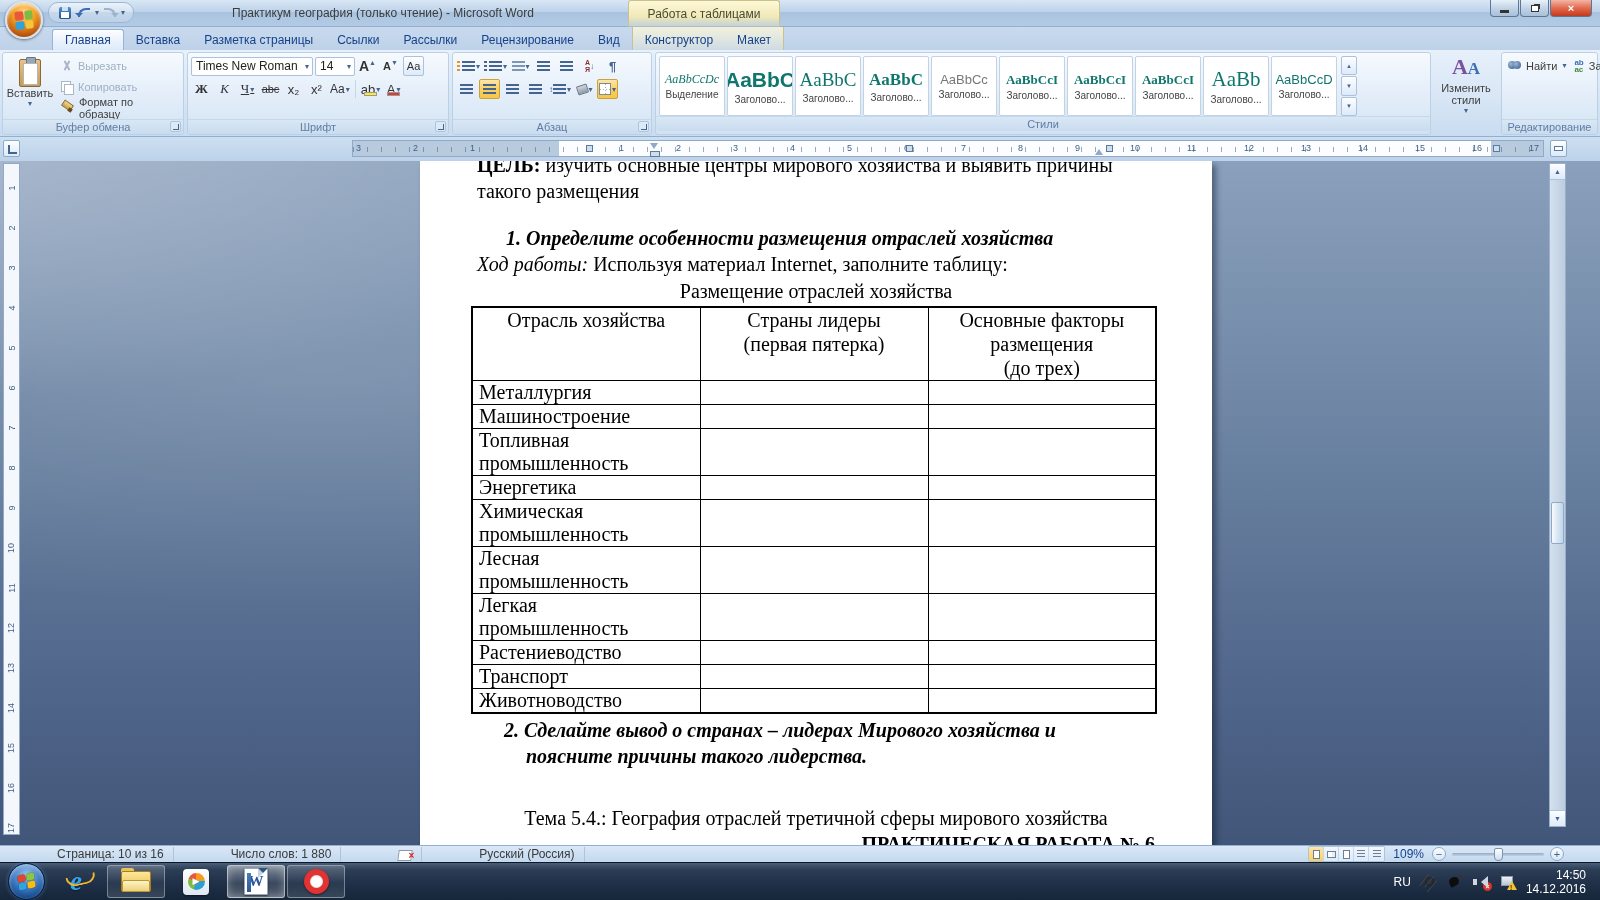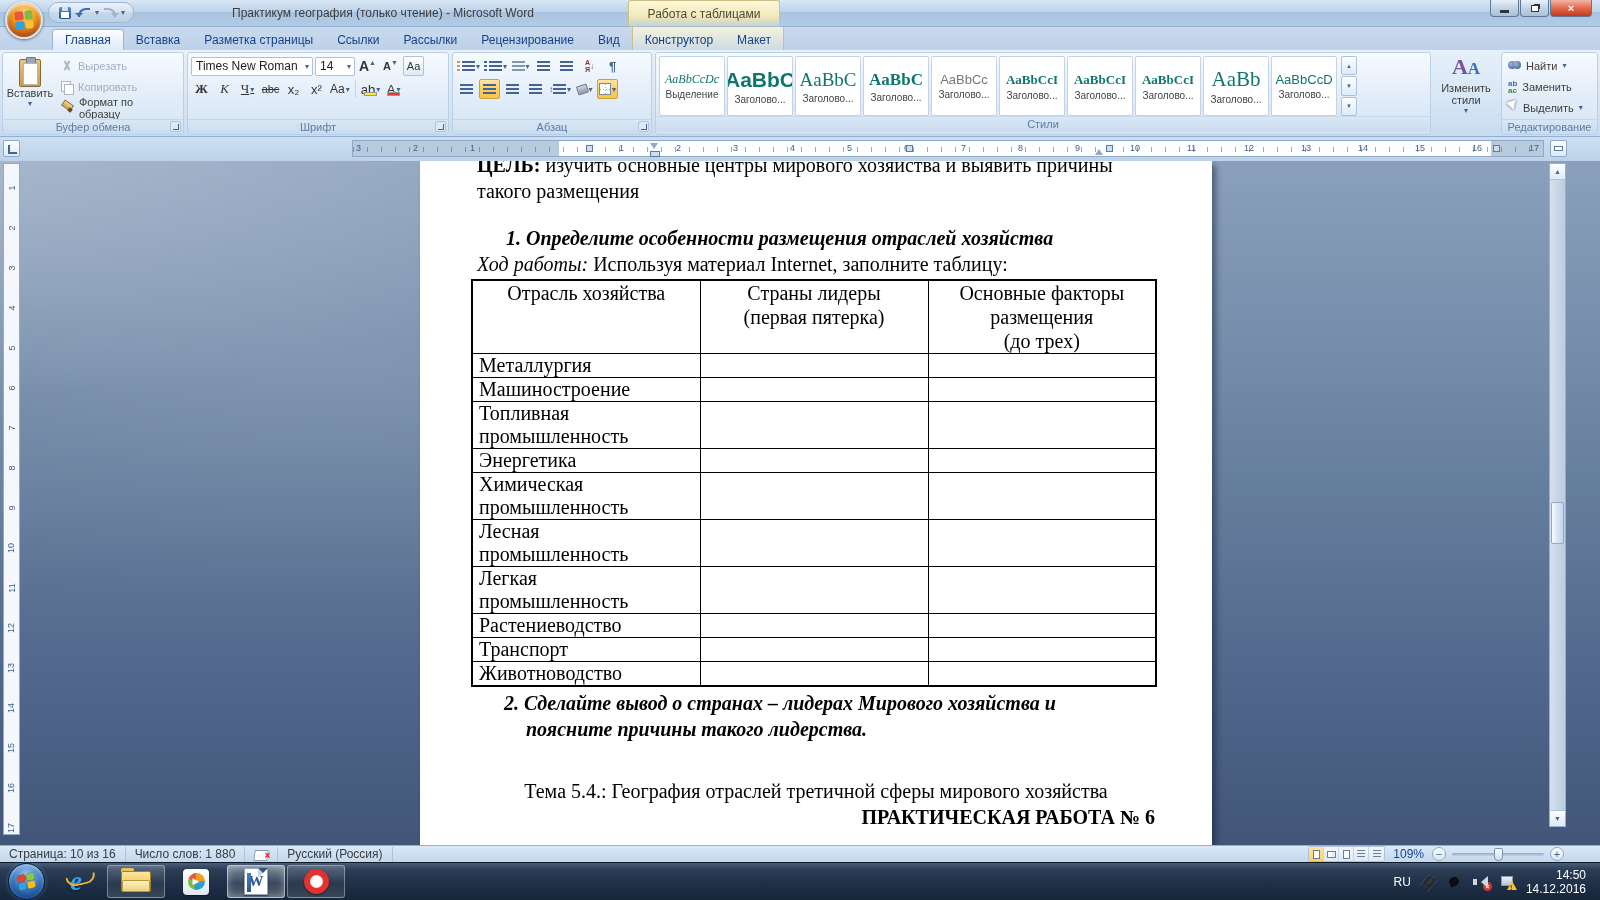--- a/index.html
+++ b/index.html
@@ -137,21 +137,21 @@
 .ssb{flex:1;border:1px solid #abc1dc;border-radius:2px;background:linear-gradient(#fdfeff,#dceafa);display:flex;align-items:center;justify-content:center;font-size:6px;color:#44658f;}
 
 
 .g-change{width:64px;border:none;background:none;}
 .changebtn{display:flex;flex-direction:column;align-items:center;justify-content:flex-start;padding-top:3px;border:1px solid transparent;border-radius:3px;height:100%;}
 .aa-ic{font-size:22px;line-height:22px;font-weight:bold;font-family:"Liberation Serif",serif;}
 .aa-ic .a1{color:#7a52a0;}
 .aa-ic .a2{color:#3a6fb5;font-size:17px;}
 .changelbl{font-size:11px;color:#3e3e3e;text-align:center;line-height:12px;margin-top:2px;}
 .g-edit{width:97px;}
-.editcol{display:flex;flex-direction:column;gap:2px;width:100%;}
+.editcol{display:flex;flex-direction:row;gap:2px;width:100%;}
 .ic-binoc{width:13px;height:9px;position:relative;}
 .ic-binoc::before,.ic-binoc::after{content:"";position:absolute;top:0;width:8px;height:8px;border-radius:50%;background:radial-gradient(circle at 35% 35%,#9db8d8,#2f5788);}
 .ic-binoc::before{left:0;}
 .ic-binoc::after{right:0;}
 .ic-replace{font-size:8px;line-height:7px;font-weight:bold;color:#3a6fb5;display:flex;flex-direction:column;}
 .ic-replace .g{color:#3f8a3f;}
 .ic-select{width:0;height:0;border:5px solid transparent;border-top:9px solid #fff;filter:drop-shadow(0 0 1px #333);transform:rotate(-18deg);}
 
 
 .rulerbar{position:absolute;top:137px;left:0;right:0;height:24px;background:linear-gradient(#cddff1,#bdd2e9);}
@@ -194,21 +194,21 @@
 .task2b{padding-left:49px;}
 .topic{margin-top:36px;text-align:center;}
 .prak{text-align:right;font-weight:bold;}
 .vscroll{position:absolute;right:34px;top:2px;width:17px;height:664px;background:linear-gradient(to right,#d4e0ed,#bccddf);border:1px solid #98b0cc;}
 .vs-btn{height:16px;display:flex;align-items:center;justify-content:center;font-size:7px;color:#44658f;background:linear-gradient(#fdfeff,#dceafa);border-bottom:1px solid #aec4dc;}
 .vs-btn.bottom{position:absolute;bottom:0;left:0;right:0;border-top:1px solid #aec4dc;border-bottom:none;}
 .vs-thumb{position:absolute;top:338px;left:1px;right:1px;height:42px;background:linear-gradient(to right,#f8fbfe,#d7e6f4 50%,#c2d6e9);border:1px solid #8fa9c7;border-radius:2px;}
 
 
 .statusbar{position:absolute;top:845px;left:0;right:0;height:17px;background:linear-gradient(#dae8f7,#c3d8ee);border-top:1px solid #8fb0d4;display:flex;align-items:center;font-size:12px;color:#3a3a3a;}
-.seg{padding:0 9px;border-right:1px solid #aec4dc;height:15px;display:flex;align-items:center;gap:5px;white-space:nowrap;}
+.seg{padding:0 9px;border-right:1px solid #aec4dc;height:15px;display:flex;align-items:center;gap:5px;white-space:nowrap;margin-left:48px;}
 .ic-book{width:14px;height:11px;position:relative;}
 .ic-book::before{content:"";position:absolute;left:0;top:1px;width:12px;height:9px;background:#fff;border:1px solid #8a99ad;transform:skewX(-8deg);}
 .ic-book::after{content:"×";position:absolute;right:-2px;top:1px;color:#d22;font-size:10px;font-weight:bold;}
 .sb-right{margin-left:auto;display:flex;align-items:center;gap:8px;padding-right:36px;}
 .views{display:flex;border:1px solid #aec4dc;border-radius:2px;overflow:hidden;}
 .vb{width:15px;height:14px;display:flex;align-items:center;justify-content:center;background:linear-gradient(#f2f7fc,#dceafa);border-right:1px solid #c4d6ea;}
 .vb:last-child{border-right:none;}
 .vb.active{background:linear-gradient(#ffe6a9,#fbd05e);}
 .vb i{display:block;width:7px;height:9px;background:#fff;border:1px solid #6b7f99;}
 .vb i.book{width:9px;height:7px;background:linear-gradient(to right,#fff 50%,#e8eef6 50%);}
@@ -662,20 +662,21 @@
       <div class="vr-slot">
           <span>17</span>
         </div>
     </div>
 
     <div class="page">
       <div class="dline goal"><span class="b">ЦЕЛЬ:</span><span> изучить основные центры мирового хозяйства и выявить причины</span></div>
       <div class="dline">такого размещения</div>
       <div class="dline bi task1">1.  Определите особенности размещения отраслей хозяйства</div>
       <div class="dline"><span class="i">Ход работы:</span><span> Используя  материал Internet, заполните таблицу:</span></div>
+      <div class="dline ttl">Размещение отраслей хозяйства</div>
       <table class="wtable">
         <colgroup>
             <col style="width:228px">
             <col style="width:228px">
             <col style="width:228px">
           </colgroup>
         <tbody>
             <tr class="hdr">
           <td>Отрасль хозяйства</td>
           <td>Страны лидеры

